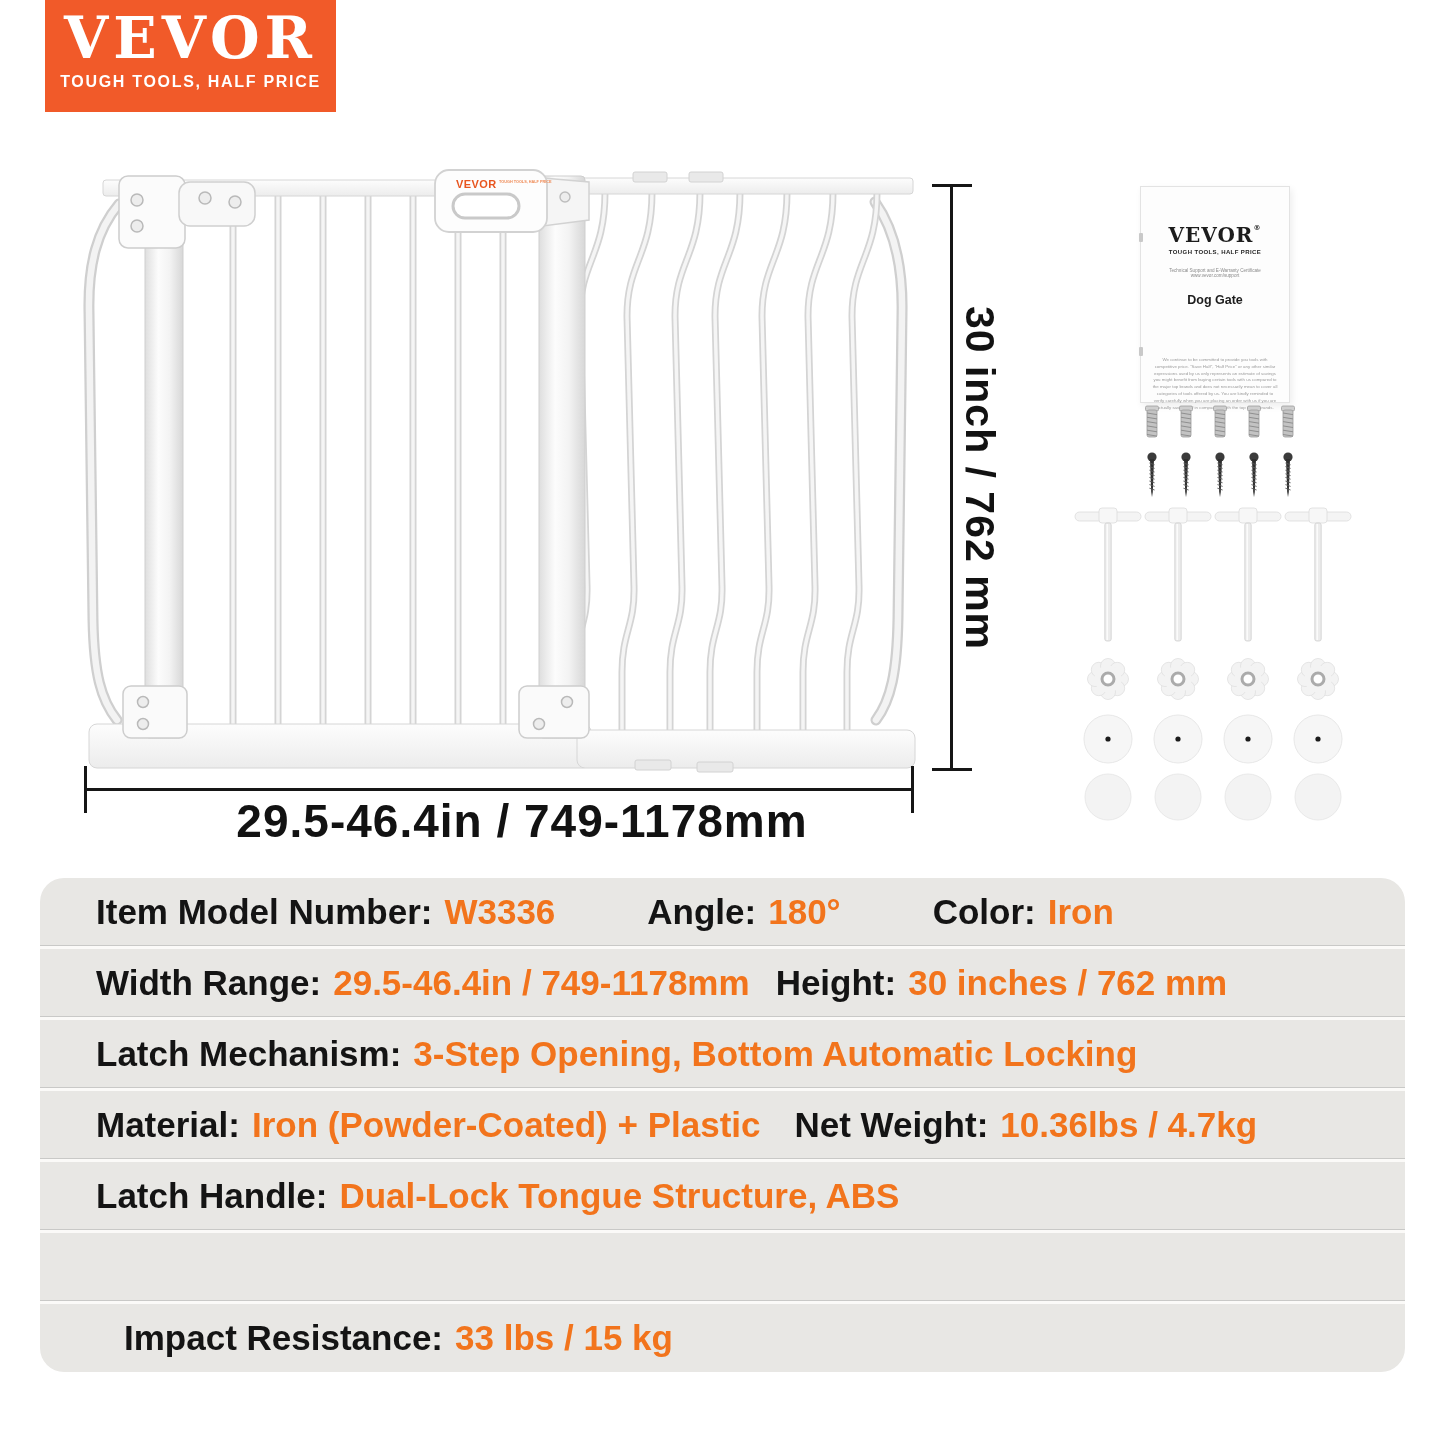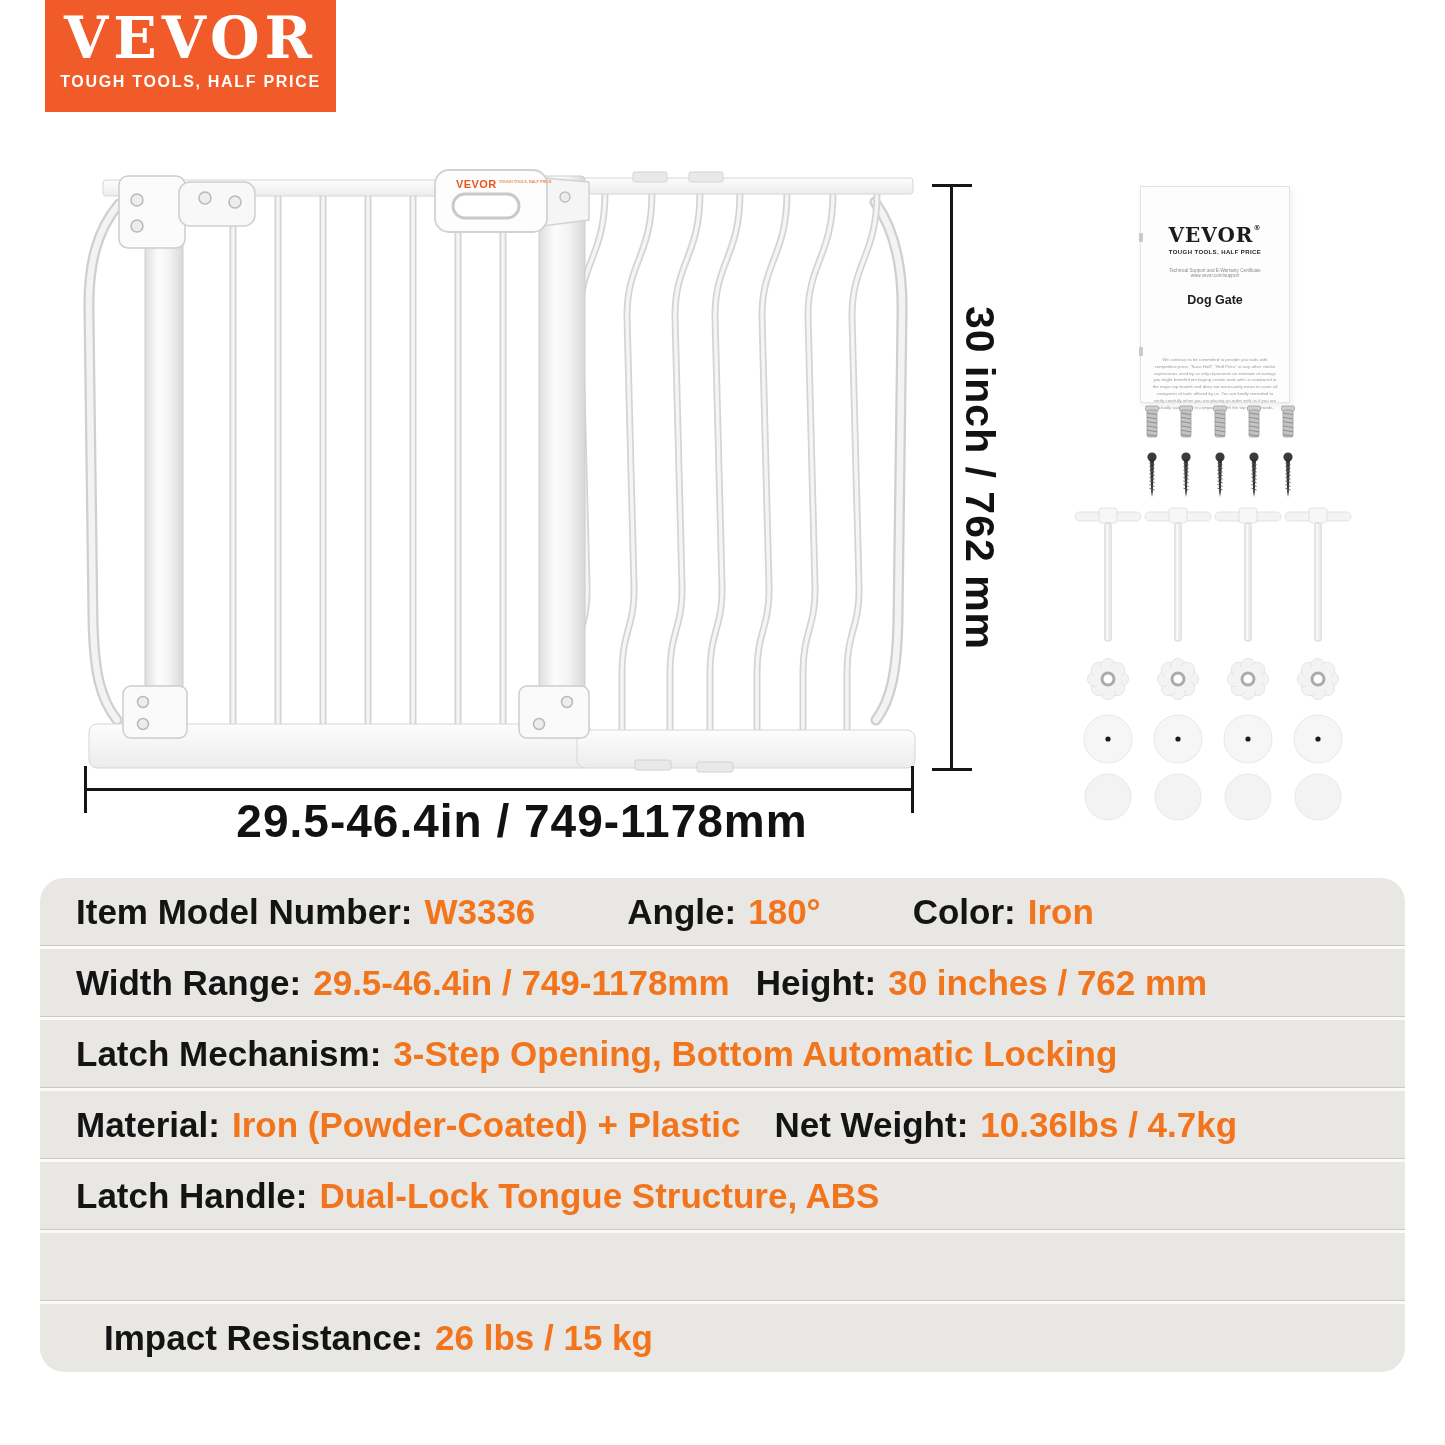--- a/index.html
+++ b/index.html
@@ -22,21 +22,21 @@
   .manual-brand{font-family:"DejaVu Serif", serif;font-weight:bold;font-size:20px;letter-spacing:1px;margin-top:36px}
   .manual-reg{font-size:7px;vertical-align:top}
   .manual-tagline{font-size:6px;font-weight:bold;letter-spacing:.4px;margin-top:2px}
   .manual-support{font-size:4.6px;color:#8a8a8a;margin-top:13px;padding:0 8px}
   .manual-title{font-size:12.5px;font-weight:bold;margin-top:15px}
   .manual-fine{font-size:4.4px;color:#9b9b9b;line-height:1.55;margin:50px 11px 0;text-align:center}
   .staple{position:absolute;left:-2px;width:4px;height:9px;background:#c9c9c9;border-radius:1px}
   
   .spec-table{position:absolute;left:40px;top:878px;width:1365px;height:494px;background:#e8e7e4;
               border-radius:24px;overflow:hidden;display:flex;flex-direction:column}
-  .spec-row{flex:1;display:flex;align-items:center;padding-left:36px;font-weight:bold;font-size:35px;white-space:nowrap}
+  .spec-row{flex:1;display:flex;align-items:center;padding-left:56px;font-weight:bold;font-size:35px;white-space:nowrap}
   .spec-row:not(:last-child){border-bottom:3px solid #fbfaf8;box-shadow:inset 0 -1px 0 #c9c9c7}
   .pair{white-space:nowrap}
   .pair + .pair{margin-left:46px}
   .spec-row.r0 .pair + .pair{margin-left:92px}
   .lbl{color:#141414}
   .val{color:#f2741c;margin-left:12px}
   svg{position:absolute}
   text{font-family:"Liberation Sans", sans-serif}
 </style>
 </head>
@@ -393,15 +393,15 @@
   <div class="spec-row">
     <span class="pair"><span class="lbl">Material:</span><span class="val">Iron (Powder-Coated) + Plastic</span></span>
     <span class="pair" style="margin-left:34px"><span class="lbl">Net Weight:</span><span class="val">10.36lbs / 4.7kg</span></span>
   </div>
   <div class="spec-row">
     <span class="pair"><span class="lbl">Latch Handle:</span><span class="val">Dual-Lock Tongue Structure, ABS</span></span>
   </div>
   <div class="spec-row">
   </div>
   <div class="spec-row">
-    <span class="pair" style="margin-left:28px"><span class="lbl">Impact Resistance:</span><span class="val">26 lbs / 15 kg</span></span>
+    <span class="pair" style="margin-left:28px"><span class="lbl">Impact Resistance:</span><span class="val">33 lbs / 15 kg</span></span>
   </div>
 </div>
 
 </body></html>

